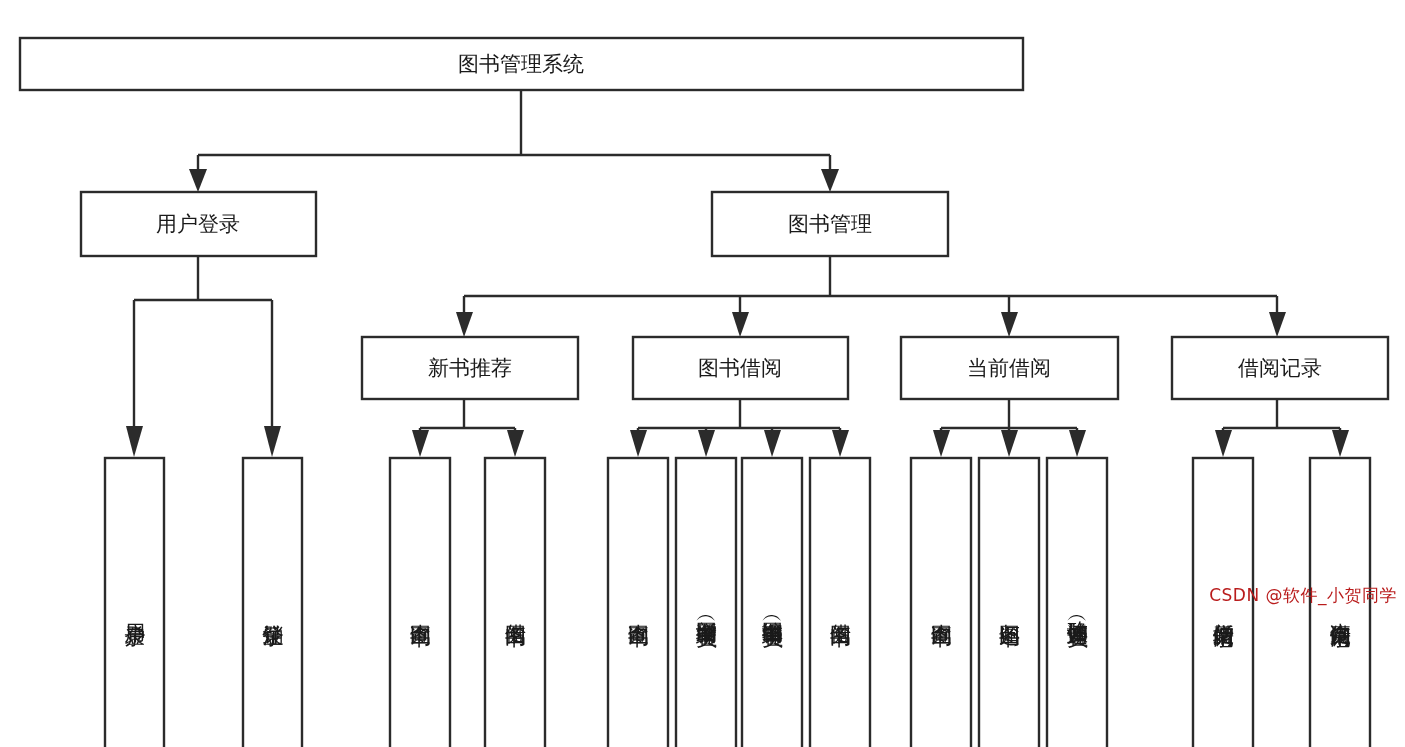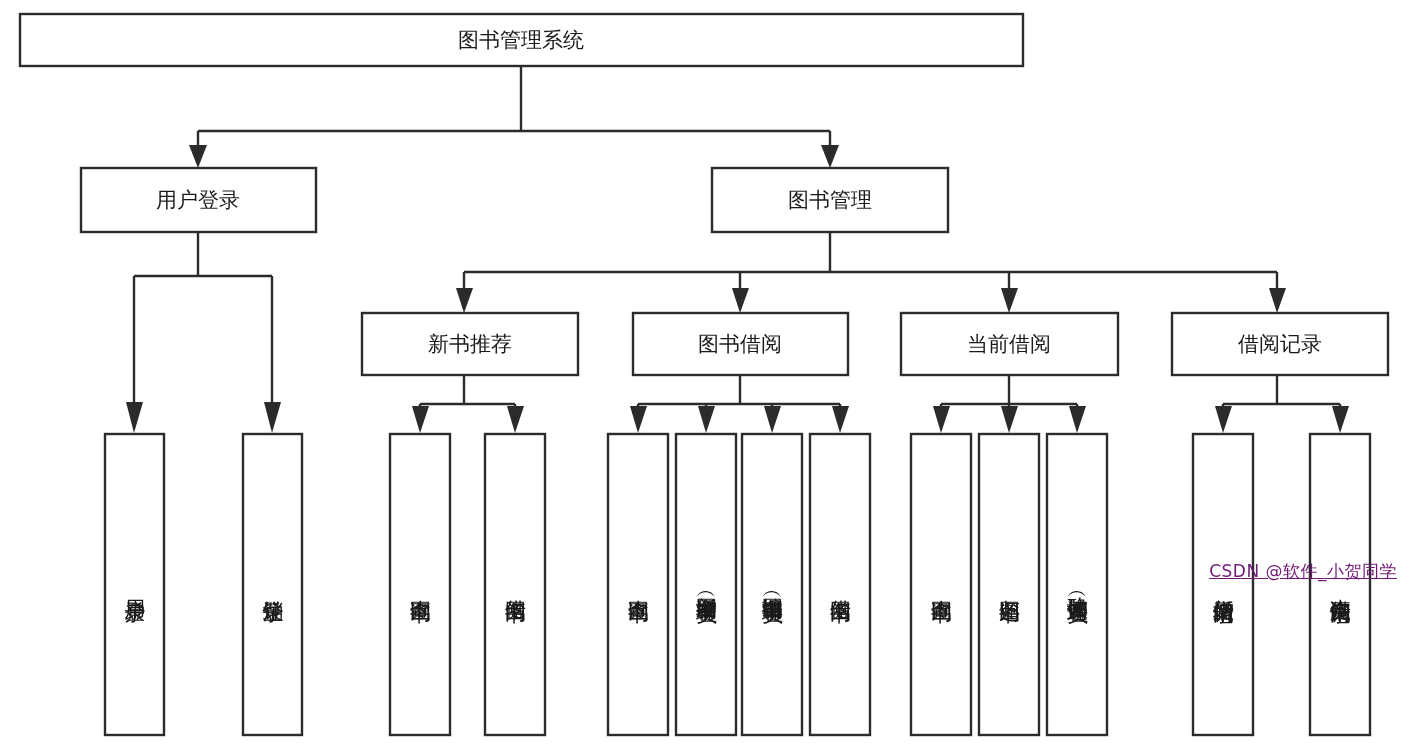--- a/index.html
+++ b/index.html
@@ -11,20 +11,21 @@
     width: 1405px;
     height: 747px;
     font-family: "DejaVu Sans", "Liberation Sans", sans-serif;
     overflow: hidden;
   }
   #diagram-root {
     position: relative;
     width: 1405px;
     height: 589px;
     background: #ffffff;
+    margin-top: 24px;
   }
   svg#flow-svg {
     position: absolute;
     left: 0;
     top: 0;
     width: 1405px;
     height: 747px;
   }
   .node-box {
     fill: #ffffff;
@@ -65,24 +66,23 @@
     letter-spacing: 1px;
     white-space: nowrap;
     text-align: center;
   }
   .watermark {
     position: absolute;
     right: 8px;
     bottom: 6px;
     font-family: "DejaVu Sans", "Liberation Sans", sans-serif;
     font-size: 17px;
-    color: #701a75;
+    color: #b91c1c;
     letter-spacing: 0.5px;
     white-space: nowrap;
-    text-decoration: underline;
   }
 </style>
 </head>
 <body>
 
 <div id="diagram-root">
 
   <svg id="flow-svg" viewBox="0 0 1405 747">
 
     <g>

